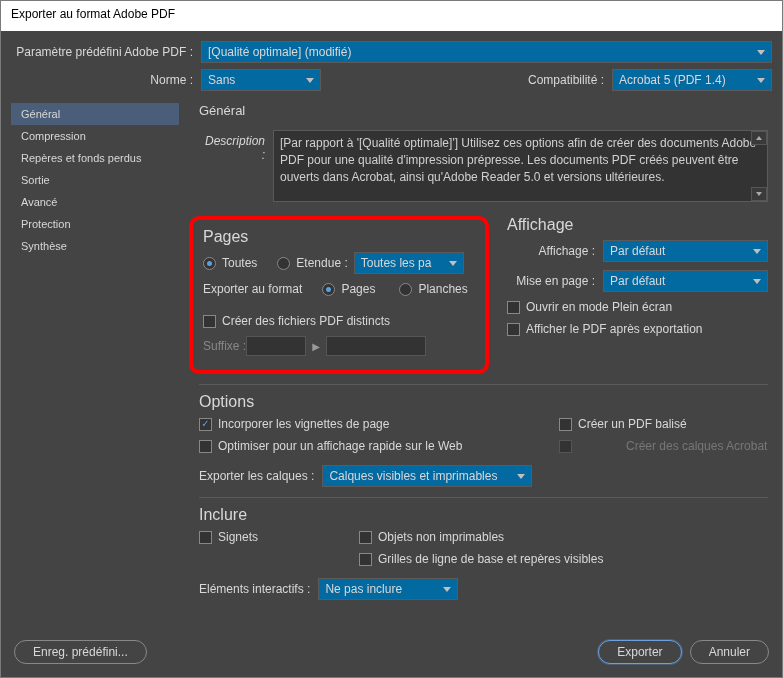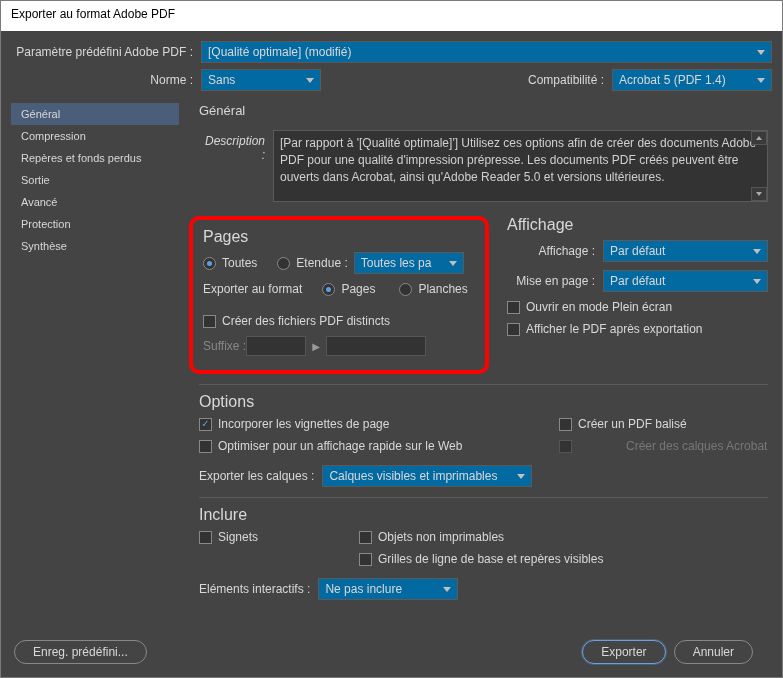--- a/index.html
+++ b/index.html
@@ -197,21 +197,21 @@
   .form-row {
     display: flex;
     align-items: center;
     margin-bottom: 8px;
   }
   .form-label { text-align: right; padding-right: 8px; }
   .footer {
     position: absolute;
     bottom: 14px;
     left: 14px;
-    right: 30px;
+    right: 14px;
     display: flex;
     align-items: flex-end;
   }
   .btn {
     background: #444;
     border: 1px solid #888;
     border-radius: 12px;
     height: 24px;
     padding: 0 18px;
     color: #d8d8d8;

